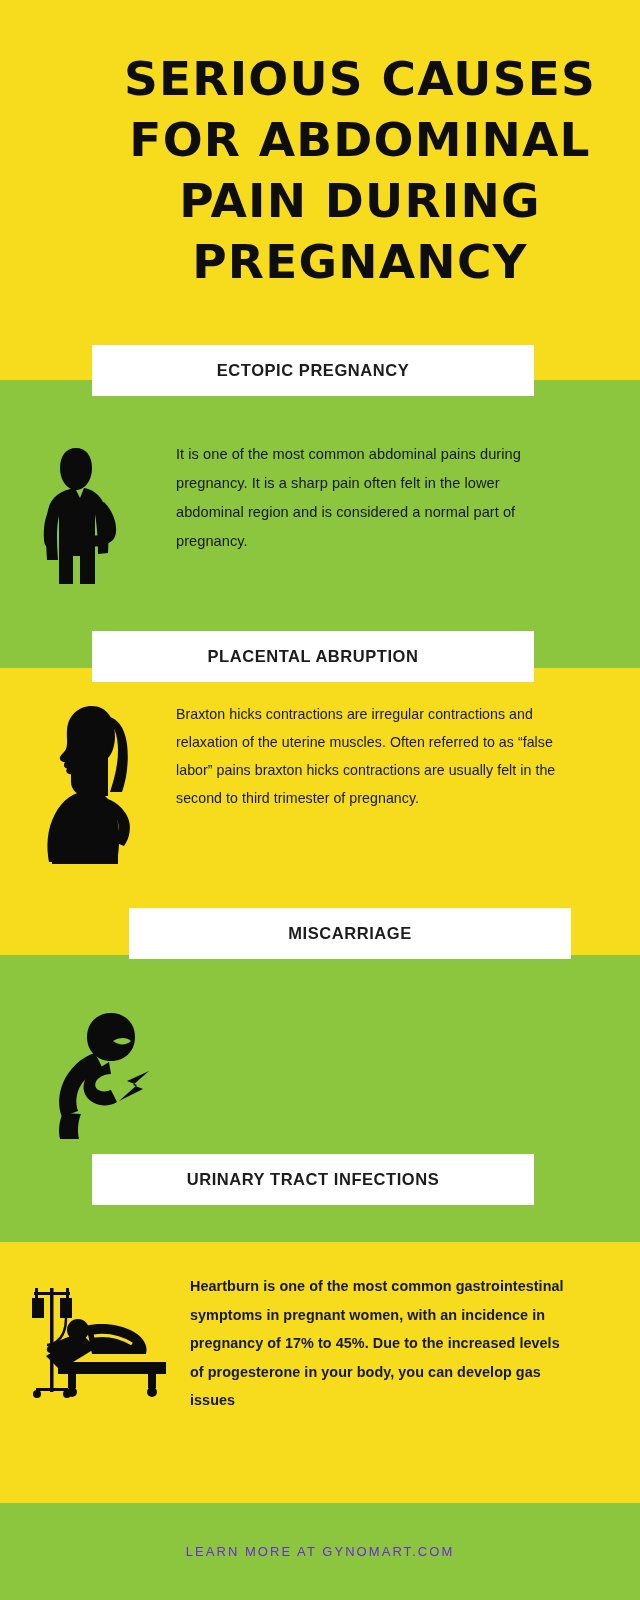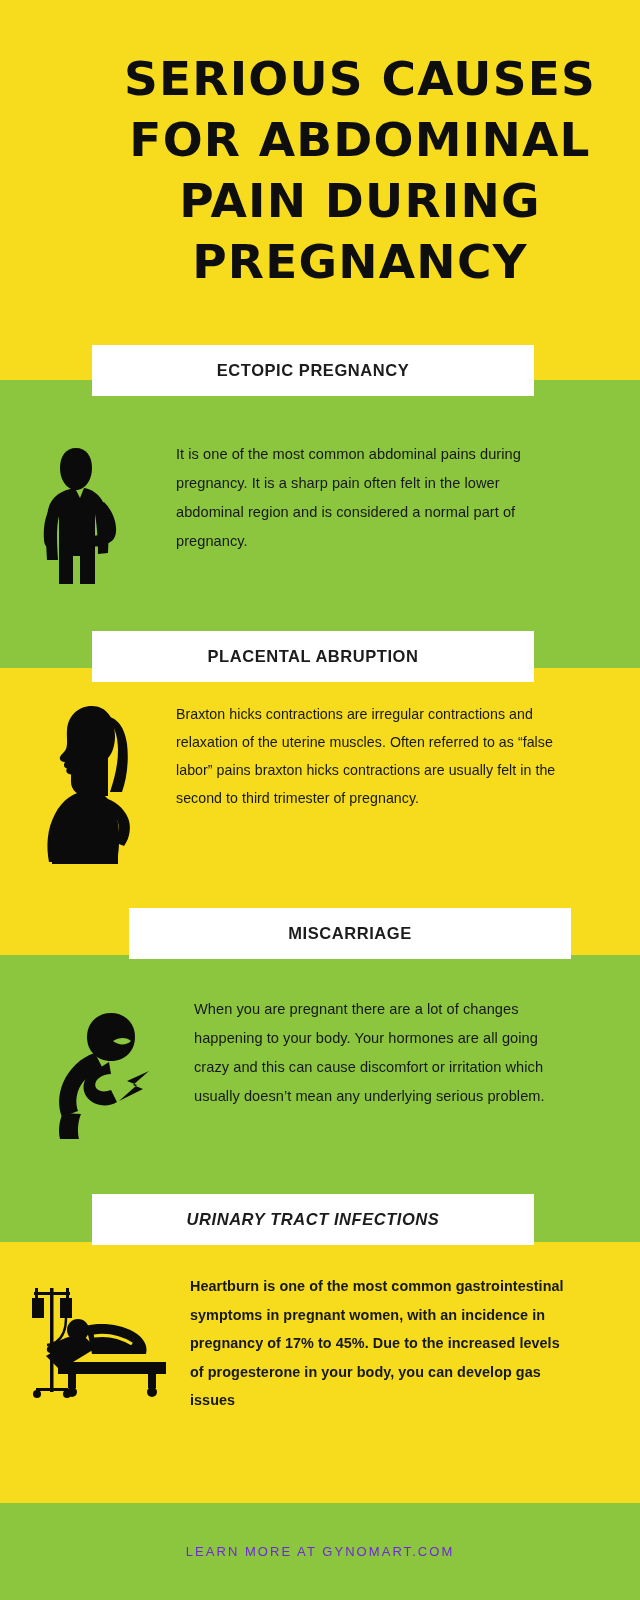--- a/index.html
+++ b/index.html
@@ -81,21 +81,21 @@
     font-size: 16.5px;
     letter-spacing: 0.55px;
     text-transform: uppercase;
     text-align: center;
     white-space: nowrap;
   }
 
   #plaque-1 { top: 345px; }
   #plaque-2 { top: 631px; }
   #plaque-3 { top: 908px; margin-left: 37px; }
-  #plaque-4 { top: 1194px; font-style: italic; }
+  #plaque-4 { top: 1154px; }
 
   
   .row {
     position: absolute;
     left: 4px;
     width: 640px;
     display: flex;
     align-items: flex-start;
   }
   #row-1 { top: 440px; }
@@ -247,23 +247,20 @@
 
             <path d="M56 58 C48 60 41 66 39 74 C37 82 41 90 49 94 C56 97.6 66 97 72 93 L66 81 C61 83 55 83 52 80 C49 77 50 72 54 69 C57 66.6 62 65 66 65 L64 53 Z"></path>
 
             <path d="M18 104 C14 112 13 122 15 130 L34 130 C32 122 33 112 36 105 Z"></path>
 
             <path d="M104 62 L82 72 L92 76 L74 92 L98 80 L88 76 Z"></path>
           </g>
         </svg>
       </span>
     </div>
-    <div class="body-cell">
-      <p class="body-text">When you are pregnant there are a lot of changes happening to your body. Your hormones are all going crazy and this can cause discomfort or irritation which usually doesn’t mean any underlying serious problem.</p>
-    </div>
   </div>
 
   <div class="plaque" id="plaque-4">
     <h2 class="plaque-title">URINARY TRACT INFECTIONS</h2>
   </div>
   <div class="row" id="row-4">
     <div class="icon-cell">
       <span>
         <svg width="150" height="120" viewBox="0 0 150 120" aria-hidden="true">
           <g fill="#0B0B0B">

